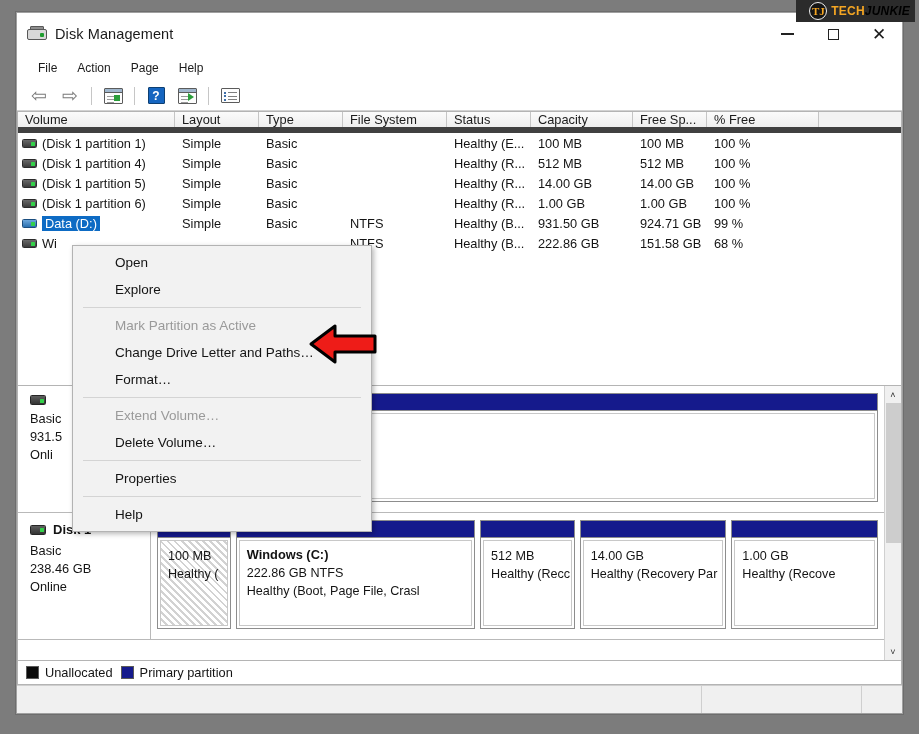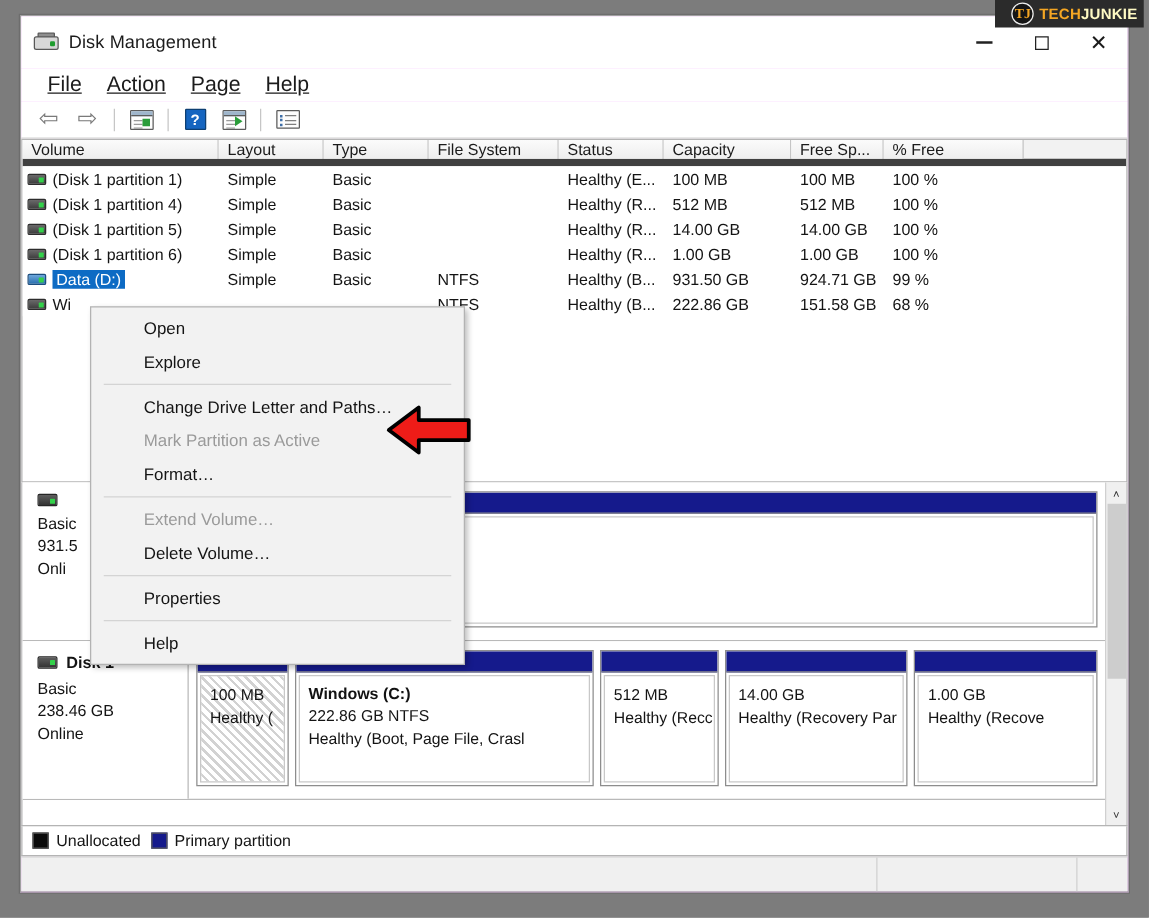--- a/index.html
+++ b/index.html
@@ -92,25 +92,24 @@
   .menubar {
     height: 26px;
     display: flex;
     align-items: center;
     padding-left: 12px;
     gap: 2px;
     background: #ffffff;
     flex: 0 0 auto;
   }
   .menuitem {
-    font-size: 17px;
+    font-size: 12px;
     color: #1b1b1b;
     padding: 3px 9px;
     border-radius: 2px;
-    text-decoration: underline;
   }
 
   
   .toolbar {
     height: 30px;
     display: flex;
     align-items: center;
     padding-left: 8px;
     gap: 3px;
     background: #ffffff;
@@ -501,21 +500,21 @@
   }
   .wm-logo .t {
     color: #f5a623;
     font-size: 11px;
     font-weight: bold;
     font-family: "Liberation Serif", serif;
     line-height: 1;
   }
   .wm-text { font-size: 12px; font-weight: bold; letter-spacing: .2px; }
   .wm-text .tech { color: #f5a623; }
-  .wm-text .junkie { color: #fef9c3; }
+  .wm-text .junkie { color: #000000; font-style: italic; }
   .wm-bg {
     position: absolute;
     right: 0; top: 0;
     width: 119px; height: 22px;
     background: #2b2b2b;
     z-index: -1;
   }
 </style>
 </head>
 <body>
@@ -786,22 +785,22 @@
     <div class="statusbar">
       <div class="sb-seg a"></div>
       <div class="sb-seg b"></div>
       <div class="sb-seg c"></div>
     </div>
 
     <div class="ctxmenu" id="ctx-menu">
         <div class="ctxitem">Open</div>
         <div class="ctxitem">Explore</div>
         <div class="ctxsep"></div>
+        <div class="ctxitem disabled">Mark Partition as Active</div>
         <div class="ctxitem">Change Drive Letter and Paths…</div>
-        <div class="ctxitem disabled">Mark Partition as Active</div>
         <div class="ctxitem">Format…</div>
         <div class="ctxsep"></div>
         <div class="ctxitem disabled">Extend Volume…</div>
         <div class="ctxitem">Delete Volume…</div>
         <div class="ctxsep"></div>
         <div class="ctxitem">Properties</div>
         <div class="ctxsep"></div>
         <div class="ctxitem">Help</div>
       </div>
 

